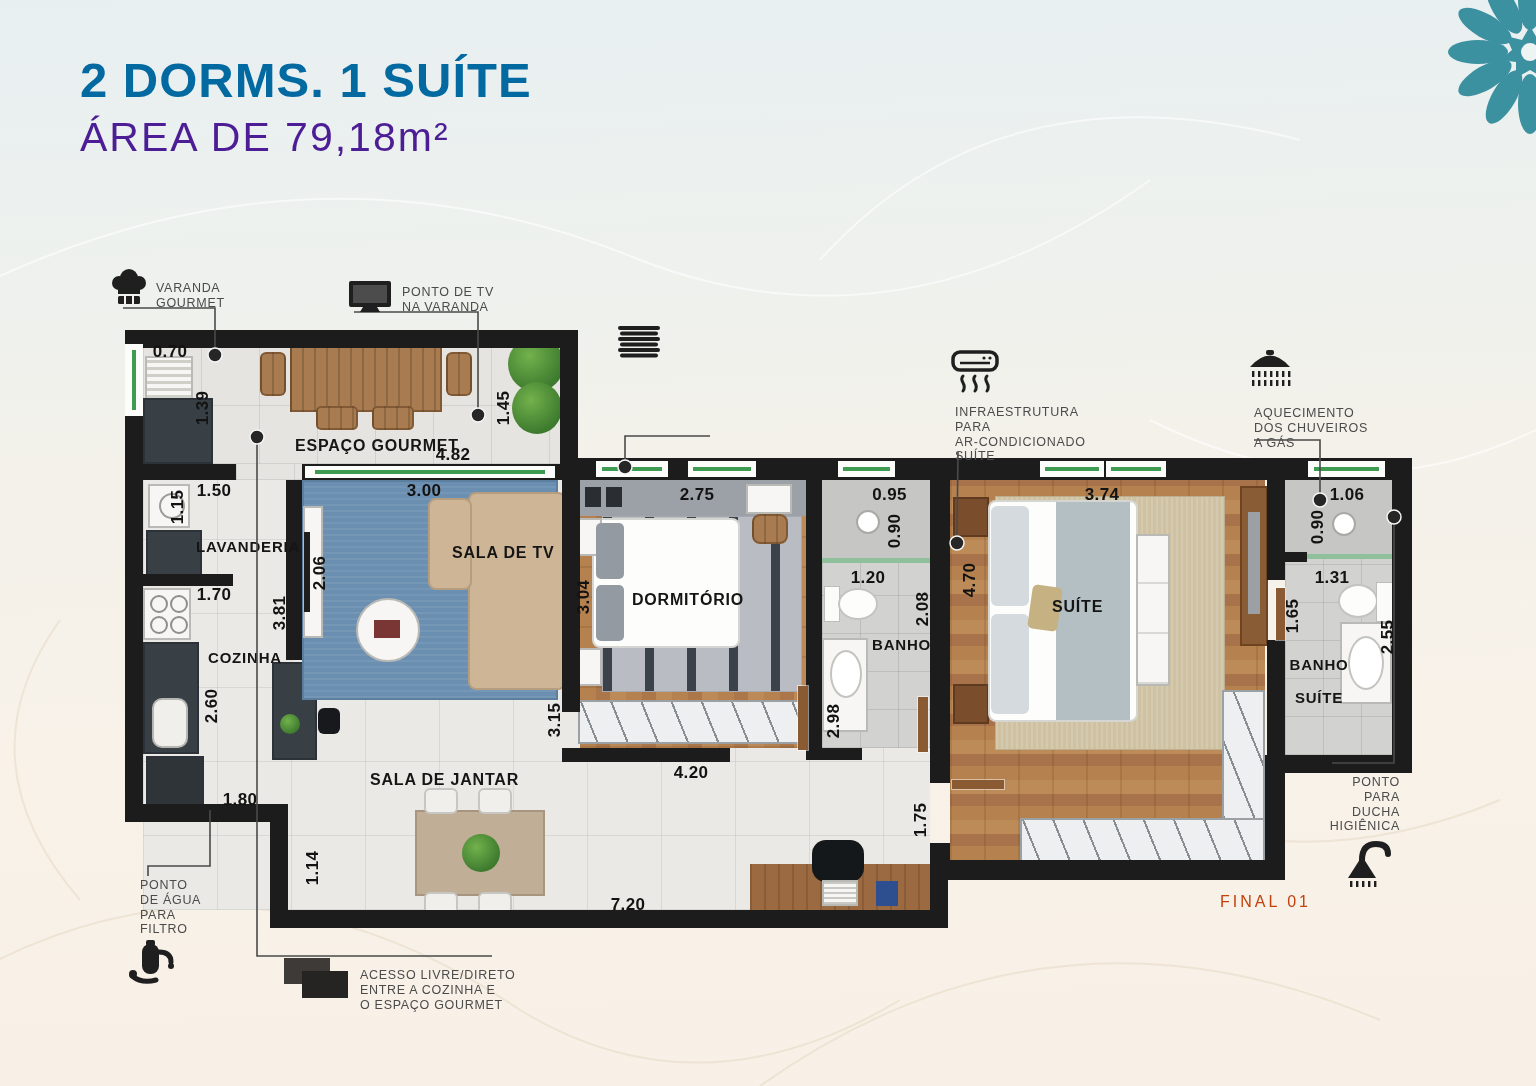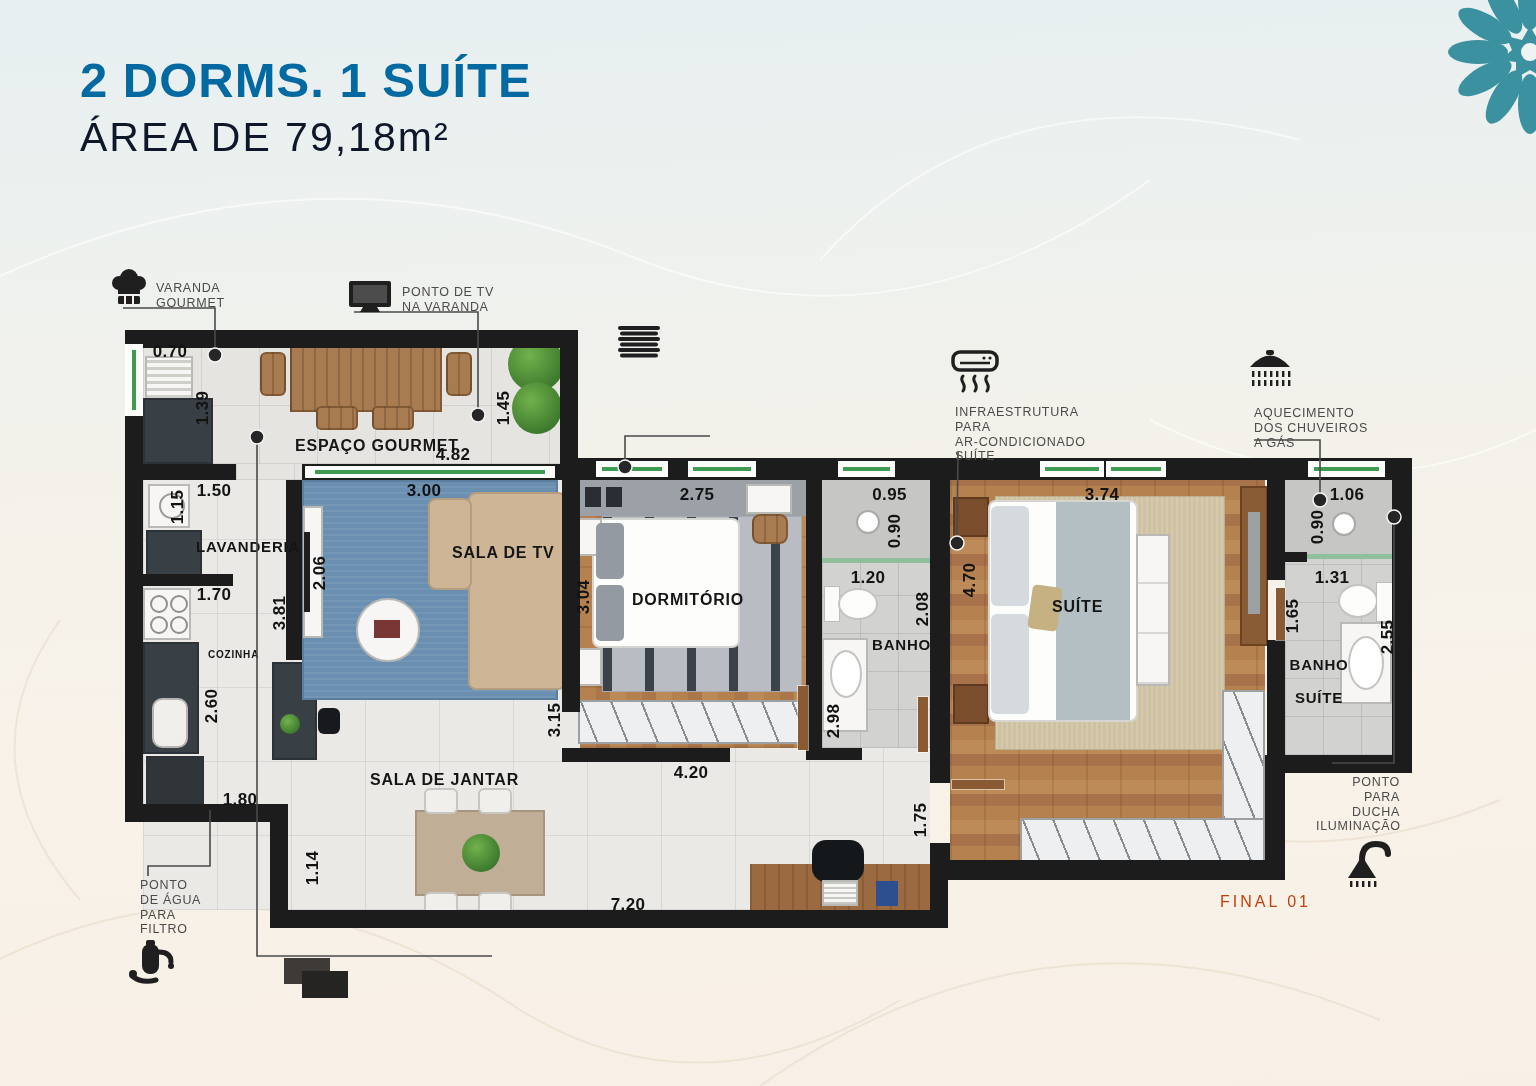--- a/index.html
+++ b/index.html
@@ -50,21 +50,21 @@
   .callout{position:absolute;z-index:60;font-size:12.5px;color:#4b4b4b;letter-spacing:.7px;line-height:1.18;white-space:nowrap;}
   .callout.right{text-align:right;}
   .icon{position:absolute;z-index:60;}
   .door{position:absolute;background:#8a5a33;z-index:34;box-shadow:0 0 0 1px rgba(255,255,255,.5);}
   #leaders{position:absolute;left:0;top:0;z-index:55;pointer-events:none;}
   #decor{position:absolute;left:0;top:0;z-index:1;pointer-events:none;}
   #logo{position:absolute;right:0;top:0;z-index:5;}
   .title{position:absolute;left:80px;top:52px;z-index:5;font-weight:bold;font-size:49px;
       color:#0369a1;letter-spacing:1px;}
   .subtitle{position:absolute;left:80px;top:114px;z-index:5;font-weight:normal;font-size:41px;
-      color:#0f172a;letter-spacing:2px;}
+      color:#4c1d95;letter-spacing:2px;}
   .final{position:absolute;z-index:50;font-size:16px;color:#c2410c;letter-spacing:3px;}
   .stool{background:#17191c;border-radius:6px;}
   .chair-w{background:#f0efec;border:2px solid #c6c6c2;box-sizing:border-box;border-radius:6px;}
 </style>
 </head>
 <body>
 
 <svg id="decor" width="1536" height="1086" viewBox="0 0 1536 1086">
   <g fill="none" stroke="rgba(255,255,255,.6)" stroke-width="2">
     <path d="M-50,300 Q300,120 640,260 Q900,360 1150,180"></path>
@@ -250,21 +250,21 @@
   <div class="win" style="left:305px;top:466px;width:250px;height:12px;">
       <div class="sill" style="left:4%;right:4%;top:4px;height:4px;"></div>
     </div>
   <div class="win" style="left:125px;top:344px;width:18px;height:72px;">
       <div class="sill" style="top:8%;bottom:8%;left:7px;width:4px;"></div>
     </div>
   <div class="floor tile-lg" style="left:236px;top:464px;width:66px;height:16px;z-index:35;"></div>
 
   <div class="room-label" style="left:295px;top:437px;">ESPAÇO GOURMET</div>
   <div class="room-label" style="left:196px;top:538px;font-size:15px;">LAVANDERIA</div>
-  <div class="room-label" style="left:208px;top:649px;font-size:10px;">COZINHA</div>
+  <div class="room-label" style="left:208px;top:649px;font-size:15px;">COZINHA</div>
   <div class="room-label" style="left:452px;top:544px;">SALA DE TV</div>
   <div class="room-label" style="left:370px;top:771px;">SALA DE JANTAR</div>
   <div class="room-label" style="left:632px;top:591px;">DORMITÓRIO</div>
   <div class="room-label" style="left:872px;top:636px;font-size:15px;">BANHO</div>
   <div class="room-label" style="left:1052px;top:598px;">SUÍTE</div>
   <div class="room-label" style="left:1284px;top:648px;width:70px;text-align:center;font-size:15px;line-height:2.2;">
     <div>BANHO</div>
     <div>SUÍTE</div>
   </div>
   <div class="final" style="left:1220px;top:893px;">FINAL 01</div>
@@ -395,21 +395,21 @@
   <div class="callout" style="left:1254px;top:406px;">
     <div>AQUECIMENTO</div>
     <div>DOS CHUVEIROS</div>
     <div>A GÁS</div>
   </div>
 
   <div class="callout right" style="left:1316px;top:775px;width:84px;">
     <div>PONTO</div>
     <div>PARA</div>
     <div>DUCHA</div>
-    <div>ILUMINAÇÃO</div>
+    <div>HIGIÊNICA</div>
   </div>
   <svg class="icon" style="left:1342px;top:838px;" width="52" height="50" viewBox="0 0 52 50" fill="#1f1f1f">
     <path d="M20,22 Q20,6 34,6 Q46,6 46,16" stroke="#1f1f1f" stroke-width="6" fill="none" stroke-linecap="round"></path>
     <path d="M6,40 L34,40 L20,18 Z"></path>
     <g>
       <rect x="8" y="43" width="2.4" height="6"></rect>
         <rect x="14" y="43" width="2.4" height="6"></rect>
         <rect x="20" y="43" width="2.4" height="6"></rect>
         <rect x="26" y="43" width="2.4" height="6"></rect>
         <rect x="32" y="43" width="2.4" height="6"></rect>
@@ -428,14 +428,19 @@
     <path d="M33,14 Q45,14 45,24" stroke="#1f1f1f" stroke-width="5" fill="none" stroke-linecap="round"></path>
     <circle cx="45" cy="28" r="3"></circle>
     <path d="M6,38 Q16,46 30,42" stroke="#1f1f1f" stroke-width="5" fill="none" stroke-linecap="round"></path>
     <circle cx="7" cy="36" r="4"></circle>
   </svg>
 
   <svg class="icon" style="left:284px;top:958px;" width="66" height="44" viewBox="0 0 66 44">
     <rect x="0" y="0" width="46" height="26" fill="#3d3a37"></rect>
     <rect x="18" y="13" width="46" height="27" fill="#262422"></rect>
   </svg>
+  <div class="callout" style="left:360px;top:968px;">
+    <div>ACESSO LIVRE/DIRETO</div>
+    <div>ENTRE A COZINHA E</div>
+    <div>O ESPAÇO GOURMET</div>
+  </div>
 
 </div>
 
 </body></html>

